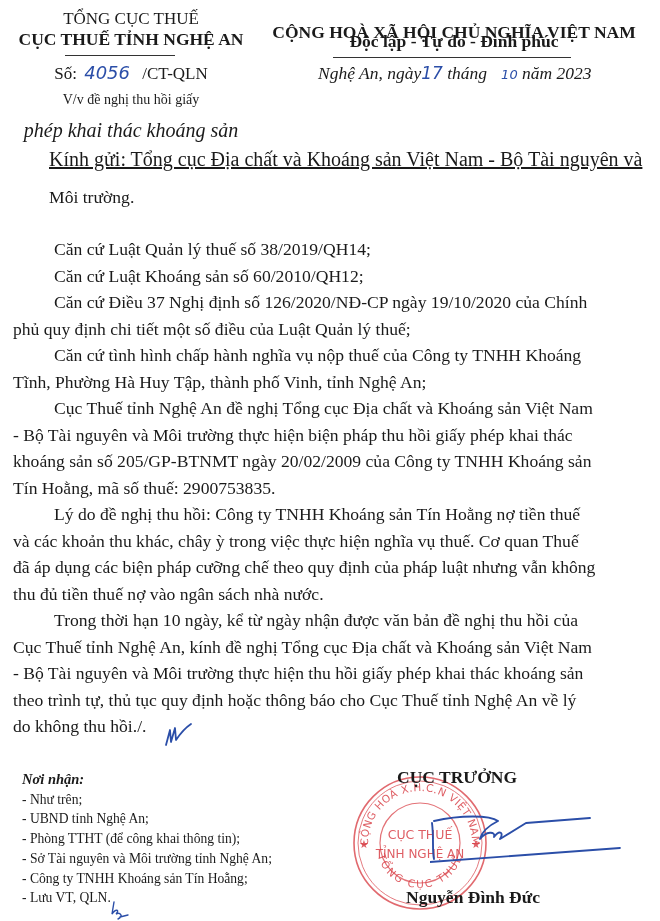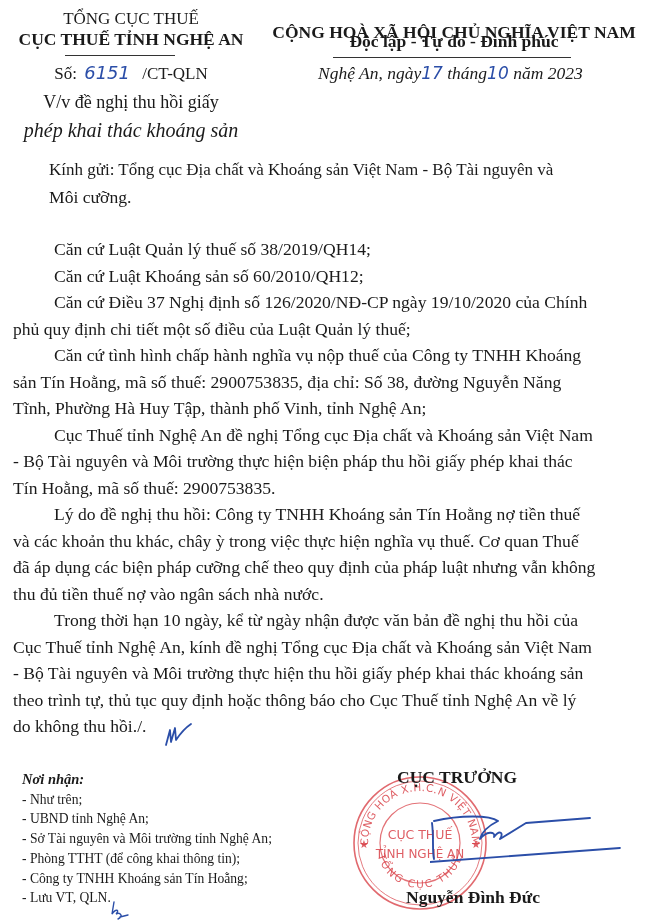--- a/index.html
+++ b/index.html
@@ -21,70 +21,70 @@
   .stamp { position: absolute; left: 350px; top: 773px; width: 140px; height: 140px; }
 </style>
 </head>
 <body>
 
 <div class="abs hdr-l" style="top:9px; font-size:17px;">TỔNG CỤC THUẾ</div>
 <div class="abs hdr-l b" style="top:29px; font-size:17.5px;">CỤC THUẾ TỈNH NGHỆ AN</div>
 <div class="ul" style="left:65px; top:55px; width:110px;"></div>
 <div class="abs hdr-l" style="top:62px; font-size:17px;">
   <span>Số:</span>
-  <span class="hand" style="font-size:18px; margin:0 8px 0 3px;">6151</span>
+  <span class="hand" style="font-size:18px; margin:0 8px 0 3px;">4056</span>
   <span>/CT-QLN</span>
 </div>
-<div class="abs hdr-l" style="top:92px; font-size:18px;">V/v đề nghị thu hồi giấy</div>
+<div class="abs hdr-l" style="top:92px; font-size:14px;">V/v đề nghị thu hồi giấy</div>
 <div class="abs hdr-l" style="top:119px; font-size:20px;font-style:italic;">phép khai thác khoáng sản</div>
 
 <div class="abs hdr-r b" style="top:9px; font-size:17.5px;margin-top:13px;">CỘNG HOÀ XÃ HỘI CHỦ NGHĨA VIỆT NAM</div>
 <div class="abs hdr-r b" style="top:31px; font-size:17.5px;">Độc lập - Tự do - Đình phúc</div>
 <div class="ul" style="left:333px; top:57px; width:238px;"></div>
 <div class="abs i" style="left:318px; top:63px; font-size:17.5px;">
   <span>Nghệ An, ngày</span><span class="hand" style="font-size:17px;text-align:center;">17</span>
-  <span>tháng</span><span class="hand" style="font-size:17px; margin-left:0;">10</span>
+  <span>tháng</span><span class="hand" style="font-size:13px; margin-left:14px;">10</span>
   <span>năm 2023</span>
 </div>
 
-<div class="abs" style="left:49px; top:160px; font-size:17px;">Kính gửi: Tổng cục Địa chất và Khoáng sản Việt Nam - Bộ Tài nguyên và</div>
-<div class="abs" style="left:49px; top:187px; font-size:17.6px;">Môi cưỡng.</div>
+<div class="abs" style="left:49px; top:148px; font-size:20px;text-decoration:underline;">Kính gửi: Tổng cục Địa chất và Khoáng sản Việt Nam - Bộ Tài nguyên và</div>
+<div class="abs" style="left:49px; top:187px; font-size:17.6px;">Môi trường.</div>
 
 <div class="para" style="top:236px;">
   <span class="line indent">Căn cứ Luật Quản lý thuế số 38/2019/QH14;</span>
   <span class="line indent">Căn cứ Luật Khoáng sản số 60/2010/QH12;</span>
   <span class="line indent">Căn cứ Điều 37 Nghị định số 126/2020/NĐ-CP ngày 19/10/2020 của Chính</span>
   <span class="line">phủ quy định chi tiết một số điều của Luật Quản lý thuế;</span>
   <span class="line indent">Căn cứ tình hình chấp hành nghĩa vụ nộp thuế của Công ty TNHH Khoáng</span>
-  <span class="line">sản Tín Hoằng, mã số thuế: 2900753835, địa chỉ: Số 38, đường Nguyễn Năng</span>
   <span class="line">Tĩnh, Phường Hà Huy Tập, thành phố Vinh, tỉnh Nghệ An;</span>
   <span class="line indent">Cục Thuế tỉnh Nghệ An đề nghị Tổng cục Địa chất và Khoáng sản Việt Nam</span>
   <span class="line">- Bộ Tài nguyên và Môi trường thực hiện biện pháp thu hồi giấy phép khai thác</span>
+  <span class="line">khoáng sản số 205/GP-BTNMT ngày 20/02/2009 của Công ty TNHH Khoáng sản</span>
   <span class="line">Tín Hoằng, mã số thuế: 2900753835.</span>
   <span class="line indent">Lý do đề nghị thu hồi: Công ty TNHH Khoáng sản Tín Hoằng nợ tiền thuế</span>
   <span class="line">và các khoản thu khác, chây ỳ trong việc thực hiện nghĩa vụ thuế. Cơ quan Thuế</span>
   <span class="line">đã áp dụng các biện pháp cưỡng chế theo quy định của pháp luật nhưng vẫn không</span>
   <span class="line">thu đủ tiền thuế nợ vào ngân sách nhà nước.</span>
   <span class="line indent">Trong thời hạn 10 ngày, kể từ ngày nhận được văn bản đề nghị thu hồi của</span>
   <span class="line">Cục Thuế tỉnh Nghệ An, kính đề nghị Tổng cục Địa chất và Khoáng sản Việt Nam</span>
   <span class="line">- Bộ Tài nguyên và Môi trường thực hiện thu hồi giấy phép khai thác khoáng sản</span>
   <span class="line">theo trình tự, thủ tục quy định hoặc thông báo cho Cục Thuế tỉnh Nghệ An về lý</span>
   <span class="line">do không thu hồi./.</span>
 </div>
 
 <svg class="abs" style="left:163px; top:722px;" width="30" height="26" viewBox="0 0 30 26">
   <path d="M3 23 L7 8 L8 20 L12 6 L13 18 C17 12 22 6 28 2" fill="none" stroke="#2b4ea8" stroke-width="1.8" stroke-linecap="round" stroke-linejoin="round"></path>
 </svg>
 
 <div class="recv" style="top:770px;">
   <div class="rt">Nơi nhận:</div>
   <div>- Như trên;</div>
   <div>- UBND tỉnh Nghệ An;</div>
+  <div>- Phòng TTHT (để công khai thông tin);</div>
   <div>- Sở Tài nguyên và Môi trường tỉnh Nghệ An;</div>
-  <div>- Phòng TTHT (để công khai thông tin);</div>
   <div>- Công ty TNHH Khoáng sản Tín Hoằng;</div>
   <div>- Lưu VT, QLN.</div>
 </div>
 <svg class="abs" style="left:108px; top:900px;" width="22" height="21" viewBox="0 0 22 21">
   <path d="M6 2 L4 14 C8 8 12 10 8 14 C12 12 16 16 10 19 M12 17 L20 15" fill="none" stroke="#2b4ea8" stroke-width="1.4" stroke-linecap="round"></path>
 </svg>
 
 <svg class="stamp" viewBox="0 0 140 140">
   <defs>
     <path id="arcTop" d="M18 70 A52 52 0 0 1 122 70"></path>

